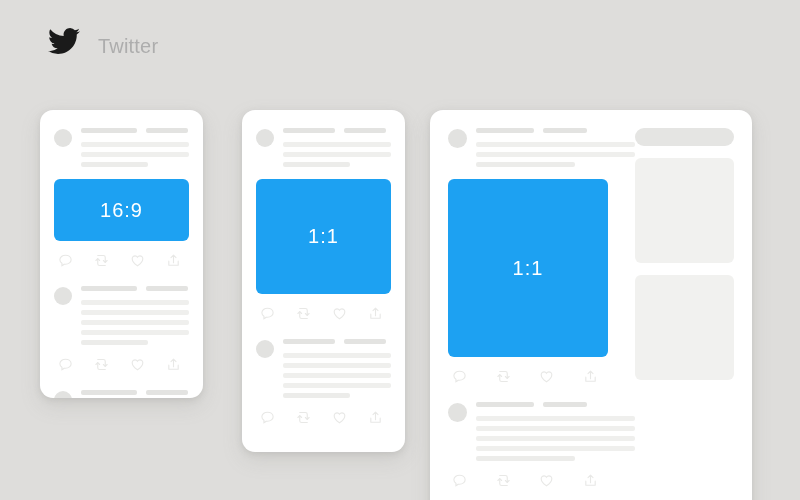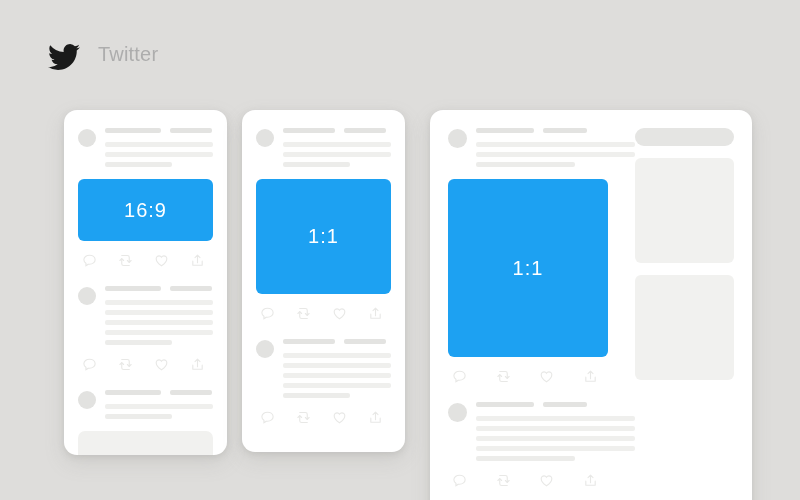--- a/index.html
+++ b/index.html
@@ -13,44 +13,44 @@
   body {
     background: #dedddb;
     font-family: "Liberation Sans", sans-serif;
     position: relative;
   }
 
   
   #header {
     position: absolute;
     left: 48px;
-    top: 44px;
+    top: 28px;
     display: flex;
-    align-items: flex-start;
+    align-items: flex-end;
     gap: 18px;
   }
   #brand-logo { width: 32px; height: 28px; display: block; }
   #brand-logo svg { display: block; width: 32px; height: 28px; }
   #brand-name {
     font-size: 20px;
     font-weight: 400;
     color: #adadad;
     letter-spacing: 0.2px;
     line-height: 1;
   }
 
   
   .card {
     position: absolute;
     background: #ffffff;
     border-radius: 13px;
     overflow: hidden;
     box-shadow: 0 2px 6px rgba(140,140,135,0.22), 0 8px 20px rgba(140,140,135,0.18);
   }
-  #card-narrow   { left: 64px;  top: 110px; width: 163px; height: 345px; }
+  #card-narrow   { left: 40px;  top: 110px; width: 163px; height: 288px; }
   #card-medium   { left: 242px; top: 110px; width: 163px; height: 342px; }
   #card-wide     { left: 430px; top: 110px; width: 322px; height: 410px; }
 
   .card-body { padding: 0; }
 
   
   .post { padding: 0 14px; }
   #card-wide .post { padding: 0 0 0 18px; }
 
   .post-head {

